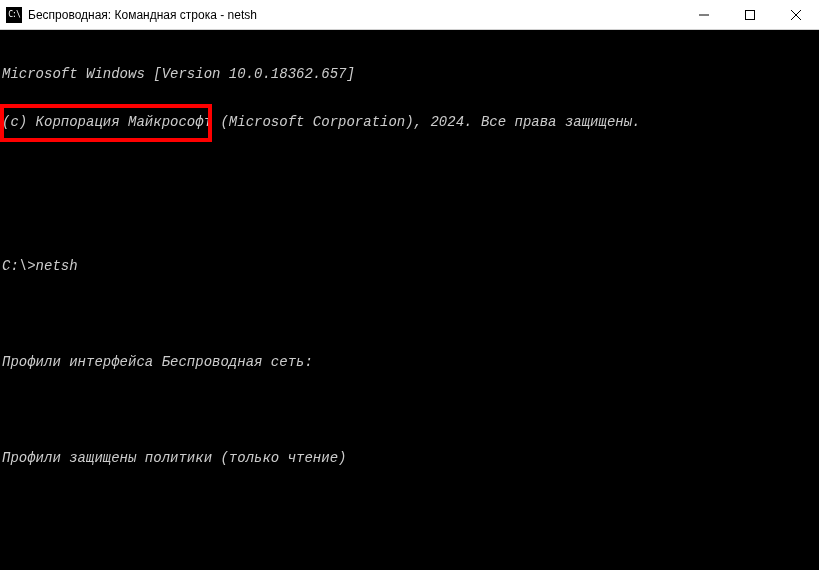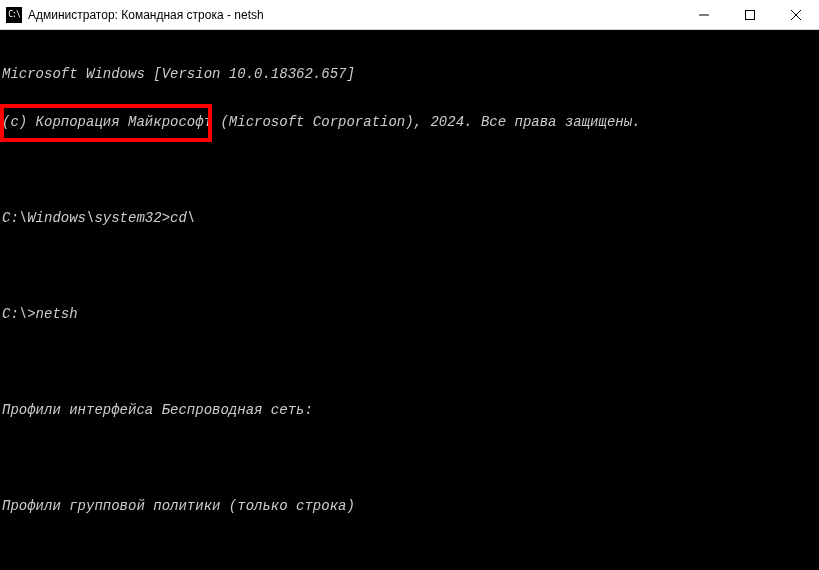--- a/index.html
+++ b/index.html
@@ -74,21 +74,21 @@
       height: 38px;
     }
     @keyframes blink { 50% { opacity: 0; } }
   </style>
 </head>
 <body>
 
 <div class="titlebar">
   <div class="titlebar-left">
     <div class="cmd-icon">C:\</div>
-    <span class="title-text">Администратор: Командная строка - netsh</span>
+    <span class="title-text">Беспроводная: Командная строка - netsh</span>
   </div>
   <div class="window-controls">
     <div class="win-btn">
       <svg viewBox="0 0 10 10">
           <line x1="0" y1="5" x2="10" y2="5" stroke="#000" stroke-width="1"></line>
         </svg>
     </div>
     <div class="win-btn">
       <svg viewBox="0 0 10 10">
           <rect x="0.5" y="0.5" width="9" height="9" fill="none" stroke="#000" stroke-width="1"></rect>
@@ -100,27 +100,26 @@
           <line x1="10" y1="0" x2="0" y2="10" stroke="#000" stroke-width="1"></line>
         </svg>
     </div>
   </div>
 </div>
 
 <div class="terminal">
   <span class="line">Microsoft Windows [Version 10.0.18362.657]</span>
   <span class="line">(с) Корпорация Майкрософт (Microsoft Corporation), 2024. Все права защищены.</span>
   <span class="line"></span>
-  <span class="line">C:\Windows\system32&gt;cd\</span>
   <span class="line"></span>
   <span class="line">C:\&gt;netsh</span>
   <span class="line"></span>
   <span class="line">Профили интерфейса Беспроводная сеть:</span>
   <span class="line"></span>
-  <span class="line">Профили групповой политики (только строка)</span>
+  <span class="line">Профили защищены политики (только чтение)</span>
   
   
   
   
   
   
   
   
   
   <div class="highlight-box"></div>

